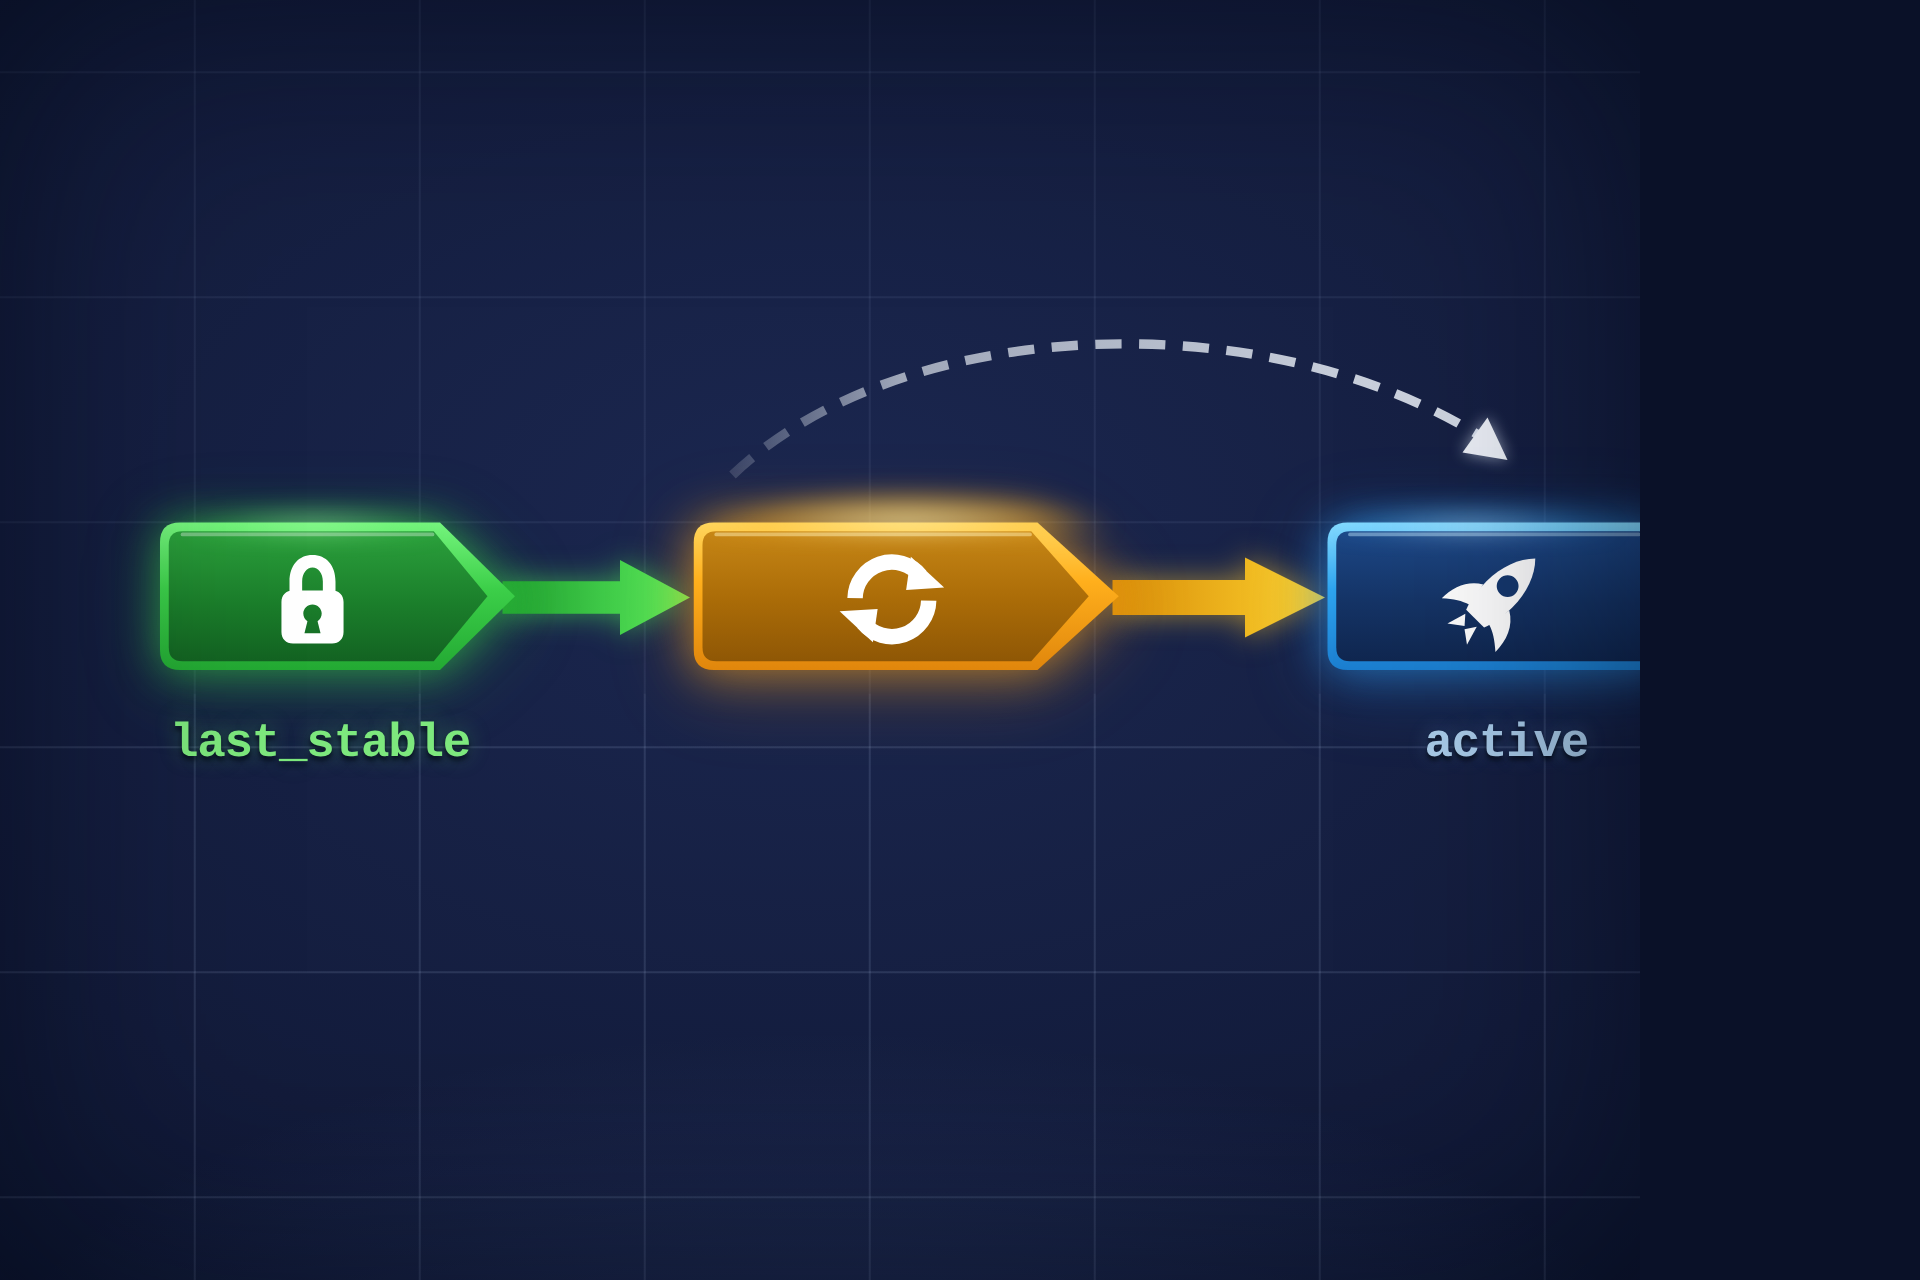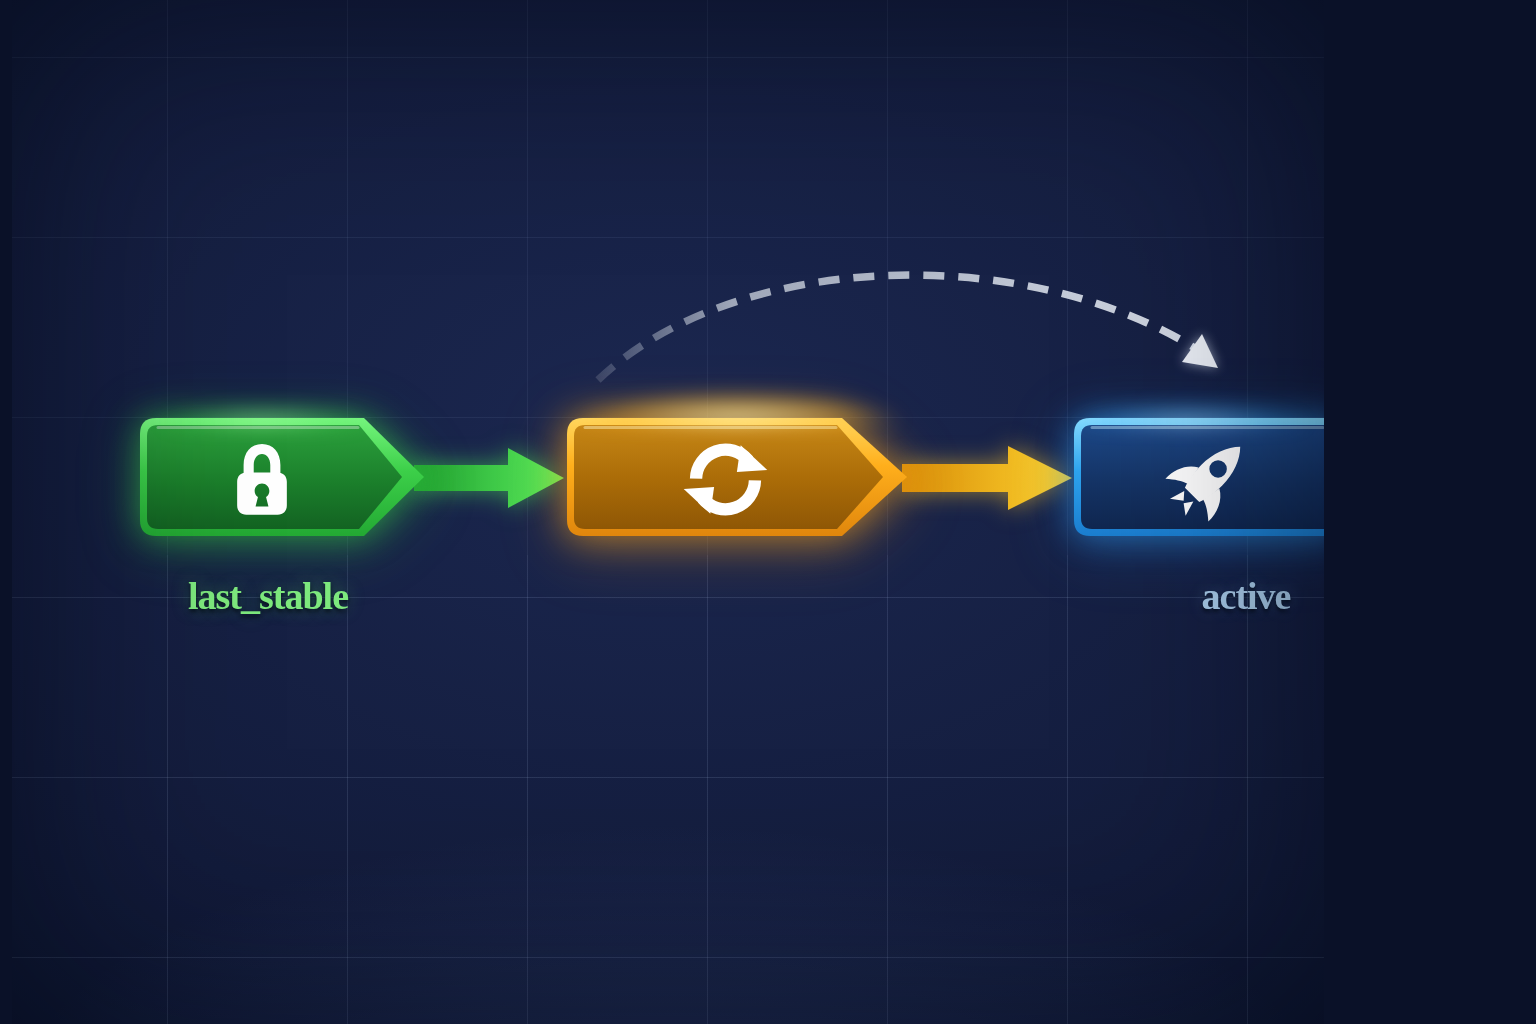--- a/index.html
+++ b/index.html
@@ -1,22 +1,21 @@
 <!DOCTYPE html>
 <html><head>
 <meta charset="utf-8">
 <style>
   html,body{margin:0;padding:0;background:#0a1128;}
   #stage{
     position:relative;width:1312px;height:1024px;overflow:hidden;
-    font-family:Liberation Serif, serif;
+    font-family:Liberation Mono, monospace;
     background:
       radial-gradient(1100px 520px at 50% 112%, rgba(100,135,215,0.20), rgba(100,135,215,0) 62%),
       radial-gradient(1500px 950px at 50% 42%, #1b2750 0%, #131c3c 55%, #0c142e 100%);
-    margin-left: 12px;
   }
   .grid-layer{
     position:absolute;inset:0;pointer-events:none;
     background-image:
       linear-gradient(rgba(185,205,245,0.075) 1.5px, transparent 1.5px),
       linear-gradient(90deg, rgba(185,205,245,0.075) 1.5px, transparent 1.5px);
     background-size:180px 180px;
     background-position:155px 57px;
   }
   .grid-layer.lower{
@@ -46,21 +45,21 @@
   #glow-blue{left:1058px;top:396px;width:300px;height:30px;
     background:radial-gradient(52% 100% at 40% 100%, rgba(195,232,255,0.60), rgba(60,172,255,0.22) 55%, rgba(60,172,255,0) 78%);}
   .node-label{
     position:absolute;top:574px;transform:translateX(-50%);
     font-size:38px;font-weight:bold;letter-spacing:-1px;white-space:nowrap;
   }
   #label-last-stable{left:256px;color:#7de87d;
     text-shadow:0 3px 4px rgba(4,10,22,0.85), 0 0 18px rgba(95,230,105,0.35);}
   #label-pre-update-ref{left:722px;color:#f7d83a;
     text-shadow:0 3px 4px rgba(4,10,22,0.85), 0 0 18px rgba(247,216,58,0.35);}
-  #label-active{left:1234px;color:#a8cbe9;
+  #label-active{left:1205px;color:#a8cbe9;
     text-shadow:0 3px 4px rgba(4,10,22,0.85), 0 0 16px rgba(120,180,240,0.30);}
   #dashed-arc{position:absolute;left:0;top:0;pointer-events:none;}
 </style>
 </head>
 <body>
 
 <div id="stage">
 
   <div class="grid-layer"></div>
   <div class="grid-layer lower"></div>

